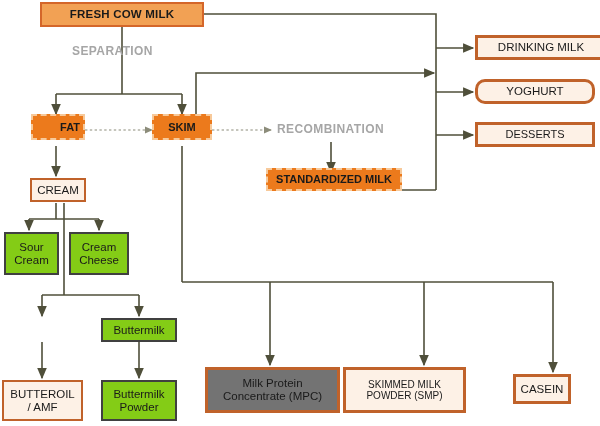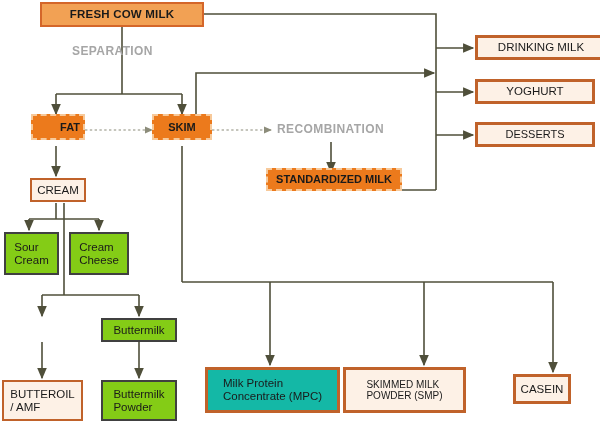--- a/index.html
+++ b/index.html
@@ -23,21 +23,21 @@
     width: 600px;
     height: 426px;
     pointer-events: none;
   }
   .node {
     position: absolute;
     box-sizing: border-box;
     display: flex;
     align-items: center;
     justify-content: center;
-    text-align: left;
+    text-align: center;
     color: #1a1a1a;
     line-height: 1.12;
     z-index: 3;
   }
   
   .n-header {
     background: #F2A154;
     border: 2px solid #D4662A;
     font-weight: bold;
     letter-spacing: .2px;
@@ -49,21 +49,21 @@
   }
   .n-cream {
     background: #FDF1E6;
     border: 2px solid #C0622A;
   }
   .n-peach {
     background: #84cc16;
     border: 2px solid #404040;
   }
   .n-peach-thick {
-    background: #14b8a6;
+    background: #737373;
     border: 3px solid #C0622A;
   }
   .n-cream-thick {
     background: #FDF1E6;
     border: 3px solid #C0622A;
   }
   .process-label {
     position: absolute;
     color: #A6A6A6;
     font-weight: bold;
@@ -152,21 +152,21 @@
   <div class="node n-header" style="left:40px; top:2px; width:164px; height:25px; font-size:11.5px;">FRESH COW MILK</div>
 
   <div class="node n-dashed" style="left:31px; top:114px; width:54px; height:26px; font-size:11px;padding-left:24px;">FAT</div>
 
   <div class="node n-dashed" style="left:152px; top:114px; width:60px; height:26px; font-size:11px;">SKIM</div>
 
   <div class="node n-dashed" style="left:266px; top:168px; width:136px; height:23px; font-size:11px;">STANDARDIZED MILK</div>
 
   <div class="node n-cream-thick" style="left:475px; top:35px; width:132px; height:25px; font-size:11.5px;">DRINKING MILK</div>
 
-  <div class="node n-cream-thick" style="left:475px; top:79px; width:120px; height:25px; font-size:11.5px;">YOGHURT</div>
+  <div class="node n-cream-thick" style="left:475px; top:79px; width:120px; height:25px; font-size:11.5px;border-radius:10px;">YOGHURT</div>
 
   <div class="node n-cream-thick" style="left:475px; top:122px; width:120px; height:25px; font-size:11px;">DESSERTS</div>
 
   <div class="node n-cream" style="left:30px; top:178px; width:56px; height:24px; font-size:11.5px;">CREAM</div>
 
   <div class="node n-peach" style="left:4px; top:232px; width:55px; height:43px; font-size:11.5px; white-space:pre-line;">Sour
 Cream</div>
 
   <div class="node n-peach" style="left:69px; top:232px; width:60px; height:43px; font-size:11.5px; white-space:pre-line;">Cream
 Cheese</div>

